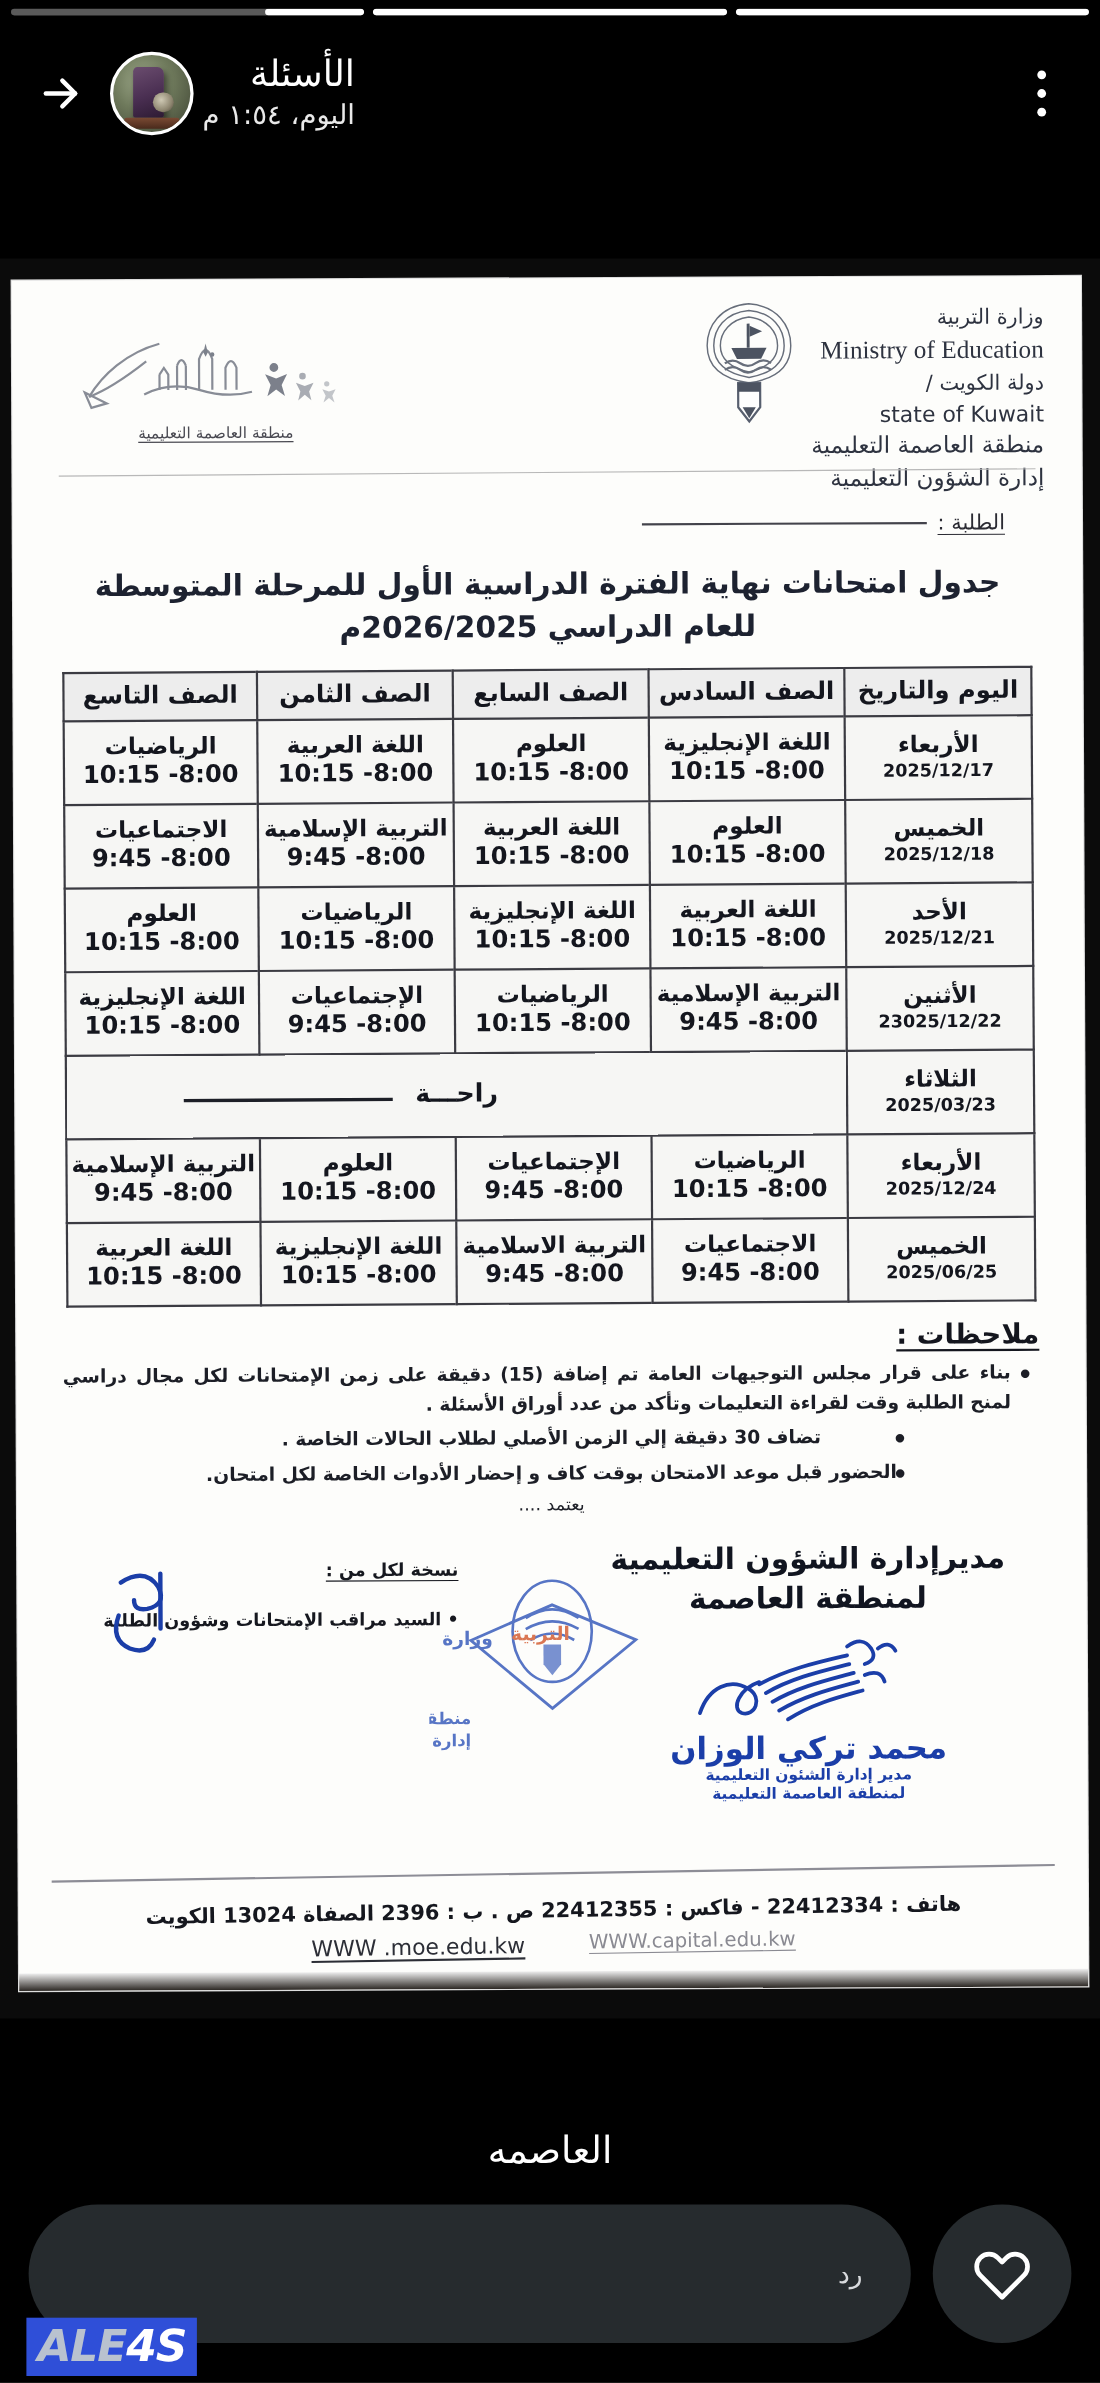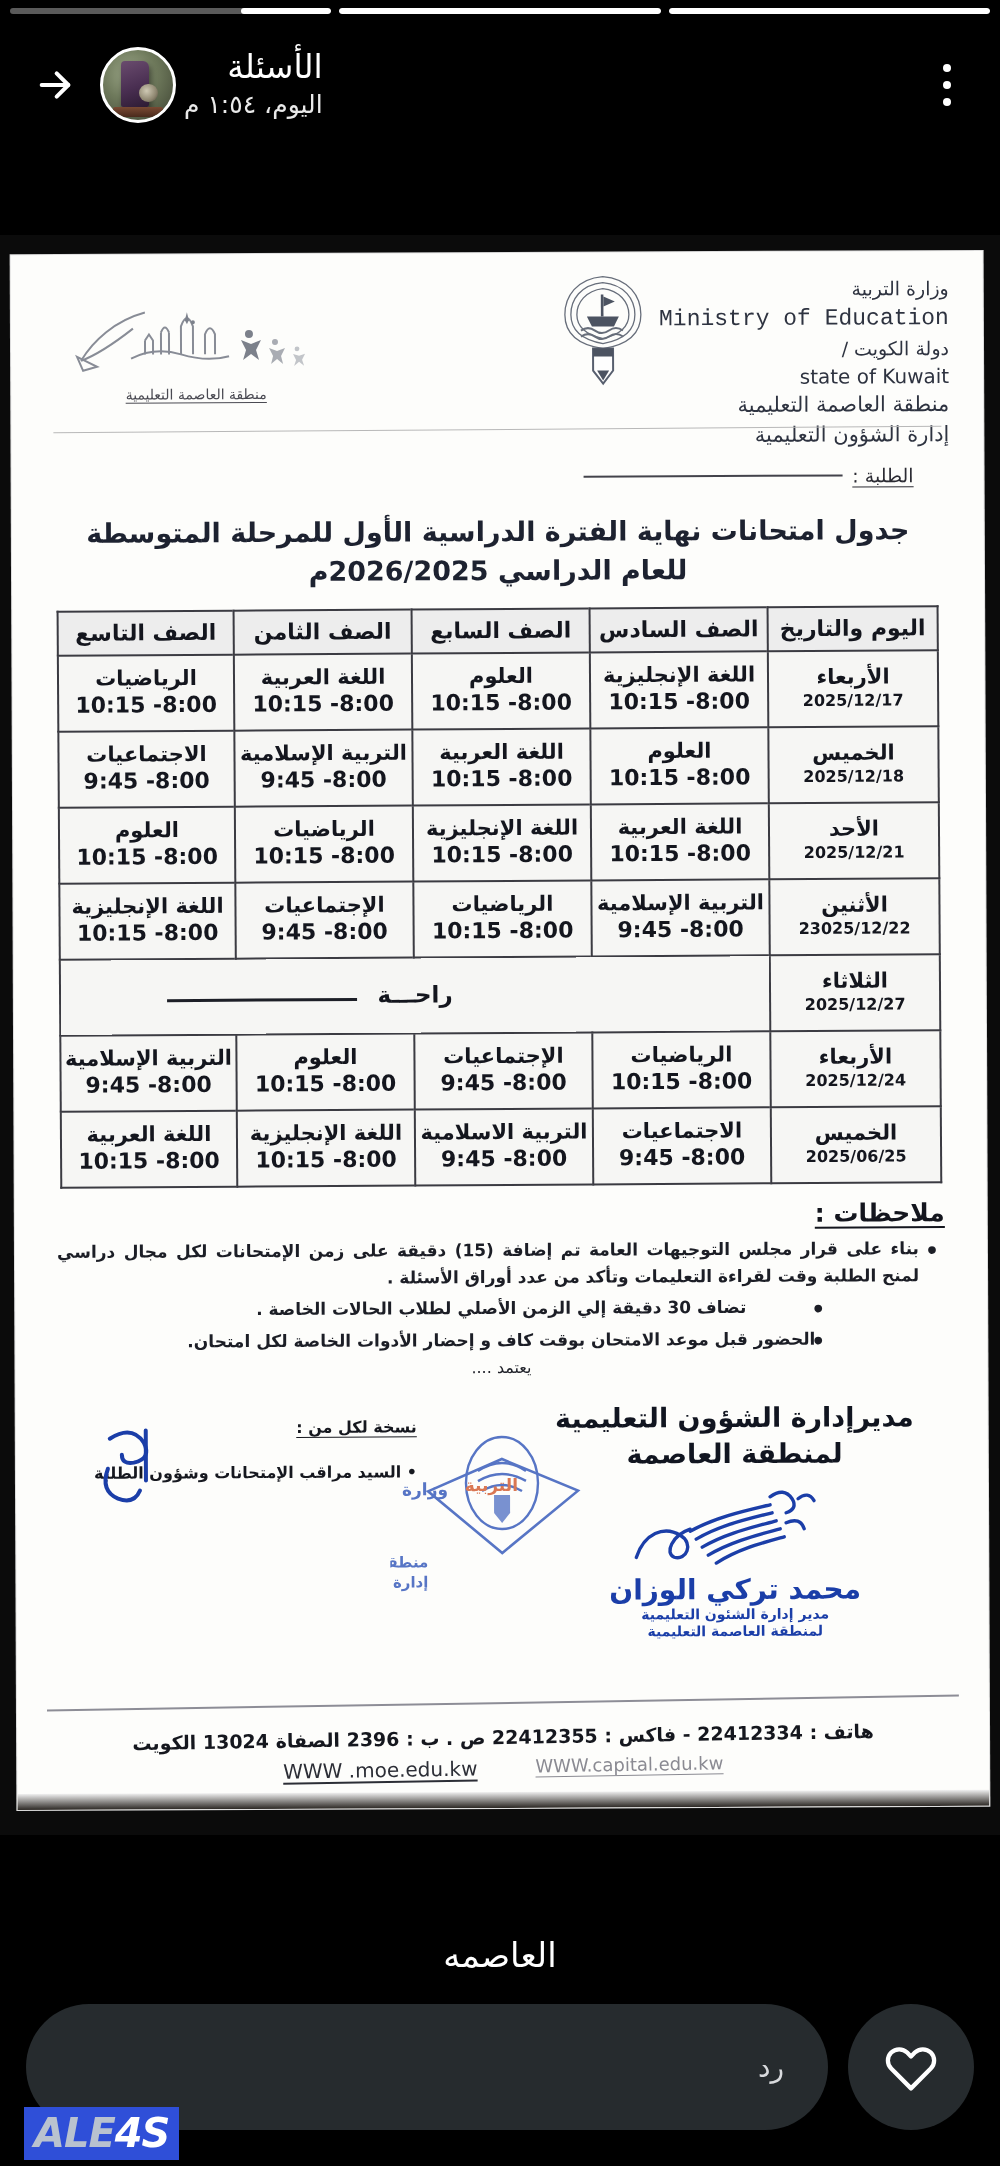--- a/index.html
+++ b/index.html
@@ -91,21 +91,21 @@
   }
   .paper-inner { position: relative; width: 100%; height: 100%; padding: 18px 34px 0 34px; }
 
   
   .letterhead { display: flex; align-items: flex-start; justify-content: space-between; height: 150px; }
   .lh-right { display: flex; align-items: flex-start; gap: 10px; }
   .ministry-crest { width: 92px; height: 118px; flex: 0 0 auto; opacity: .92; }
   .lh-lines { text-align: right; padding-top: 6px; }
   .lh-lines div { color: #2e3340; line-height: 1.42; white-space: nowrap; }
   .lh-ar1 { font-size: 19px; }
-  .lh-en1 { font-size: 23px; font-family: Liberation Mono, monospace; }
+  .lh-en1 { font-size: 23px; font-family: Liberation Serif, serif; }
   .lh-ar2 { font-size: 19px; }
   .lh-en2 { font-size: 20px; }
   .lh-ar3 { font-size: 21px; }
   .lh-ar4 { font-size: 21px; }
   .lh-left { text-align: center; padding-top: 24px; padding-left: 26px; }
   .capital-logo { width: 250px; height: 84px; opacity: .8; }
   .capital-cap {
     font-size: 14px; color: #4a4a52; letter-spacing: .5px; margin-top: 2px;
     text-decoration: underline; text-underline-offset: 3px;
   }
@@ -230,21 +230,21 @@
   .replybar {
     position: absolute; left: 0; right: 0; bottom: 34px; height: 130px;
     display: flex; align-items: center; padding: 0 26px; gap: 20px;
     flex-direction: row-reverse;
   }
   .reply-input {
     flex: 1 1 auto; height: 126px; border-radius: 63px;
     background: #262b2e; display: flex; align-items: center;
     padding: 0 44px; cursor: text;
   }
-  .reply-placeholder { color: #d8dadd; font-size: 28px; }
+  .reply-placeholder { color: #d8dadd; font-size: 24px; }
   .like-btn {
     width: 126px; height: 126px; border-radius: 63px; background: #262b2e;
     display: flex; align-items: center; justify-content: center; cursor: pointer; flex: 0 0 auto;
   }
   .like-btn svg { width: 54px; height: 54px; }
 
   
   .watermark {
     position: absolute; left: 24px; bottom: 6px;
     background: #2f4fd8; padding: 6px 10px 7px 10px;
@@ -469,21 +469,21 @@
                   <span class="time">9:45 -8:00</span>
                 </td>
                 <td>
                   <span class="subj">اللغة الإنجليزية</span>
                   <span class="time">10:15 -8:00</span>
                 </td>
               </tr>
               <tr>
                 <td class="daycell">
                   <span class="dayname">الثلاثاء</span>
-                  <span class="daydate">2025/12/27</span>
+                  <span class="daydate">2025/03/23</span>
                 </td>
                 <td class="rest" colspan="4"><span class="rest-inner">راحـــة</span></td>
               </tr>
               <tr>
                 <td class="daycell">
                   <span class="dayname">الأربعاء</span>
                   <span class="daydate">2025/12/24</span>
                 </td>
                 <td>
                   <span class="subj">الرياضيات</span>

